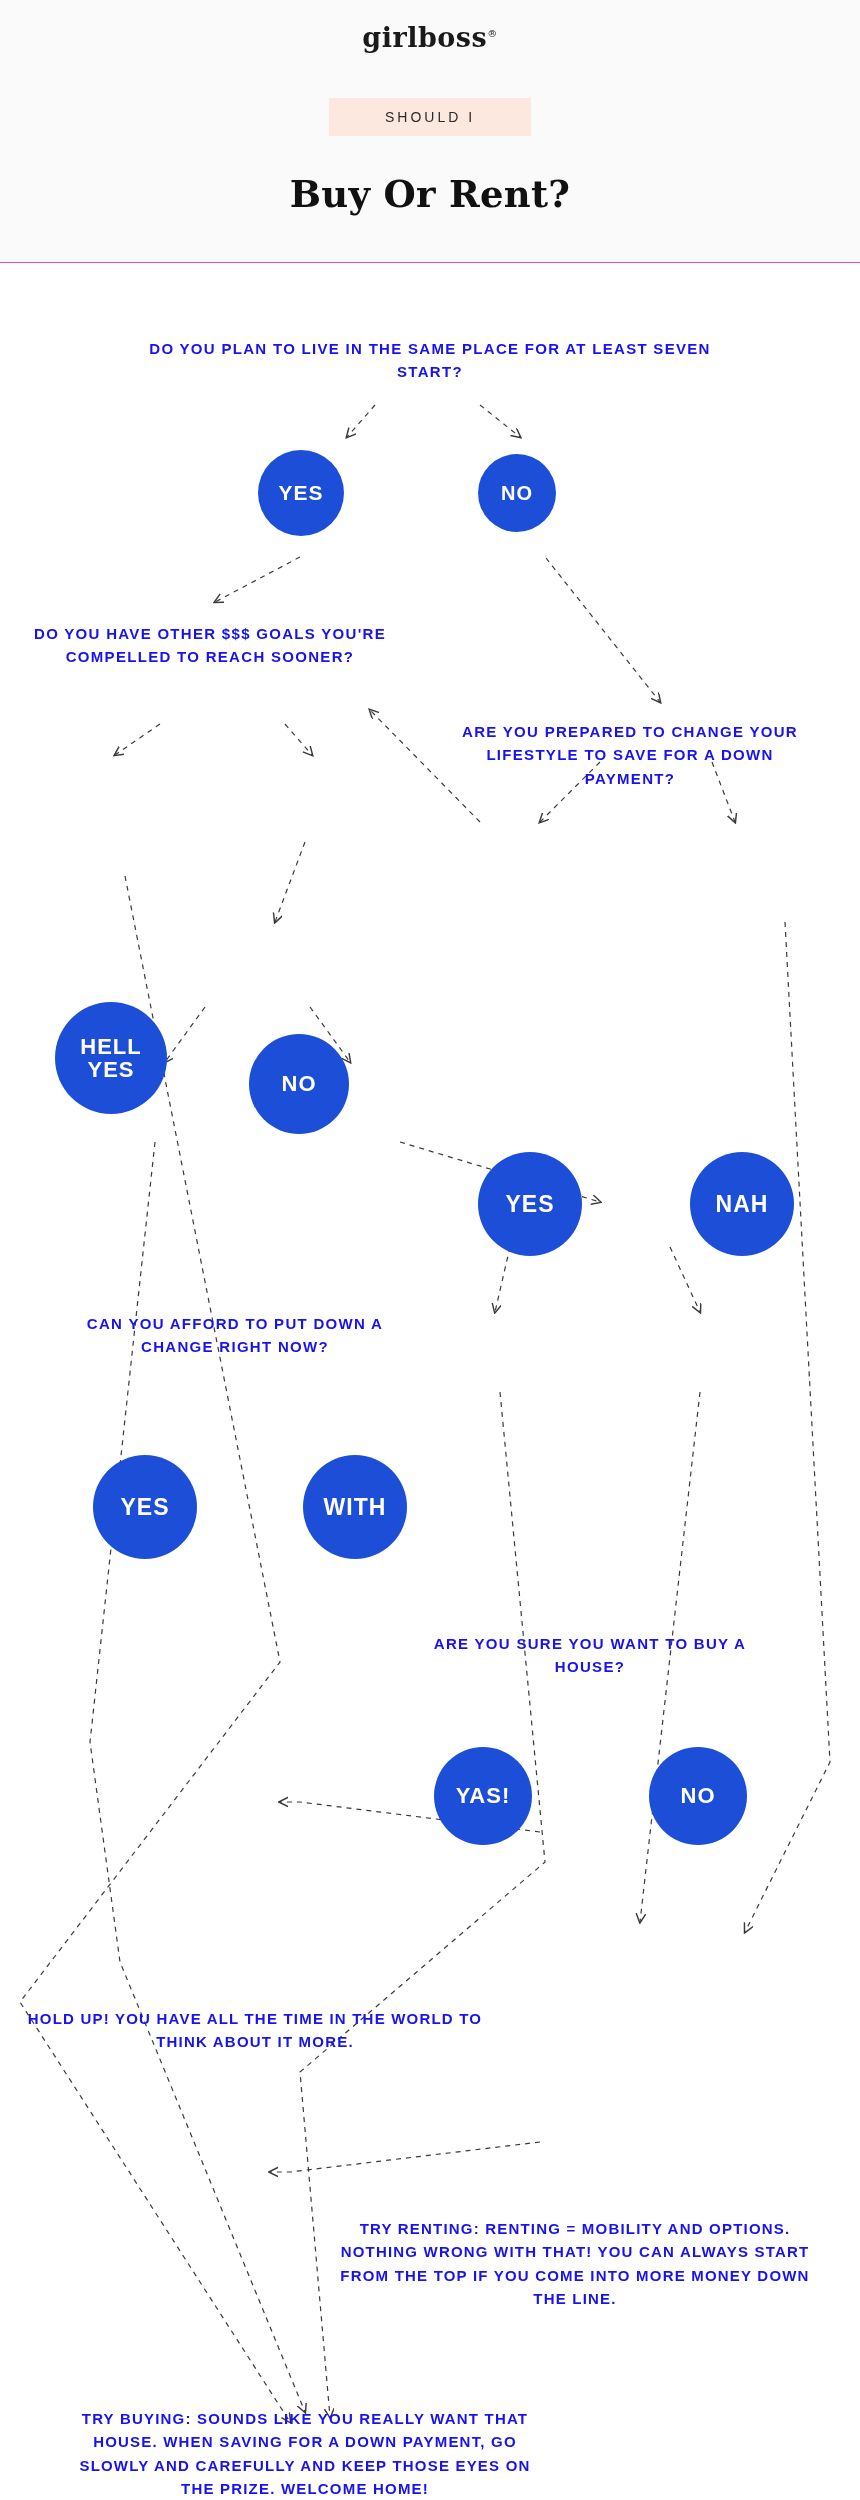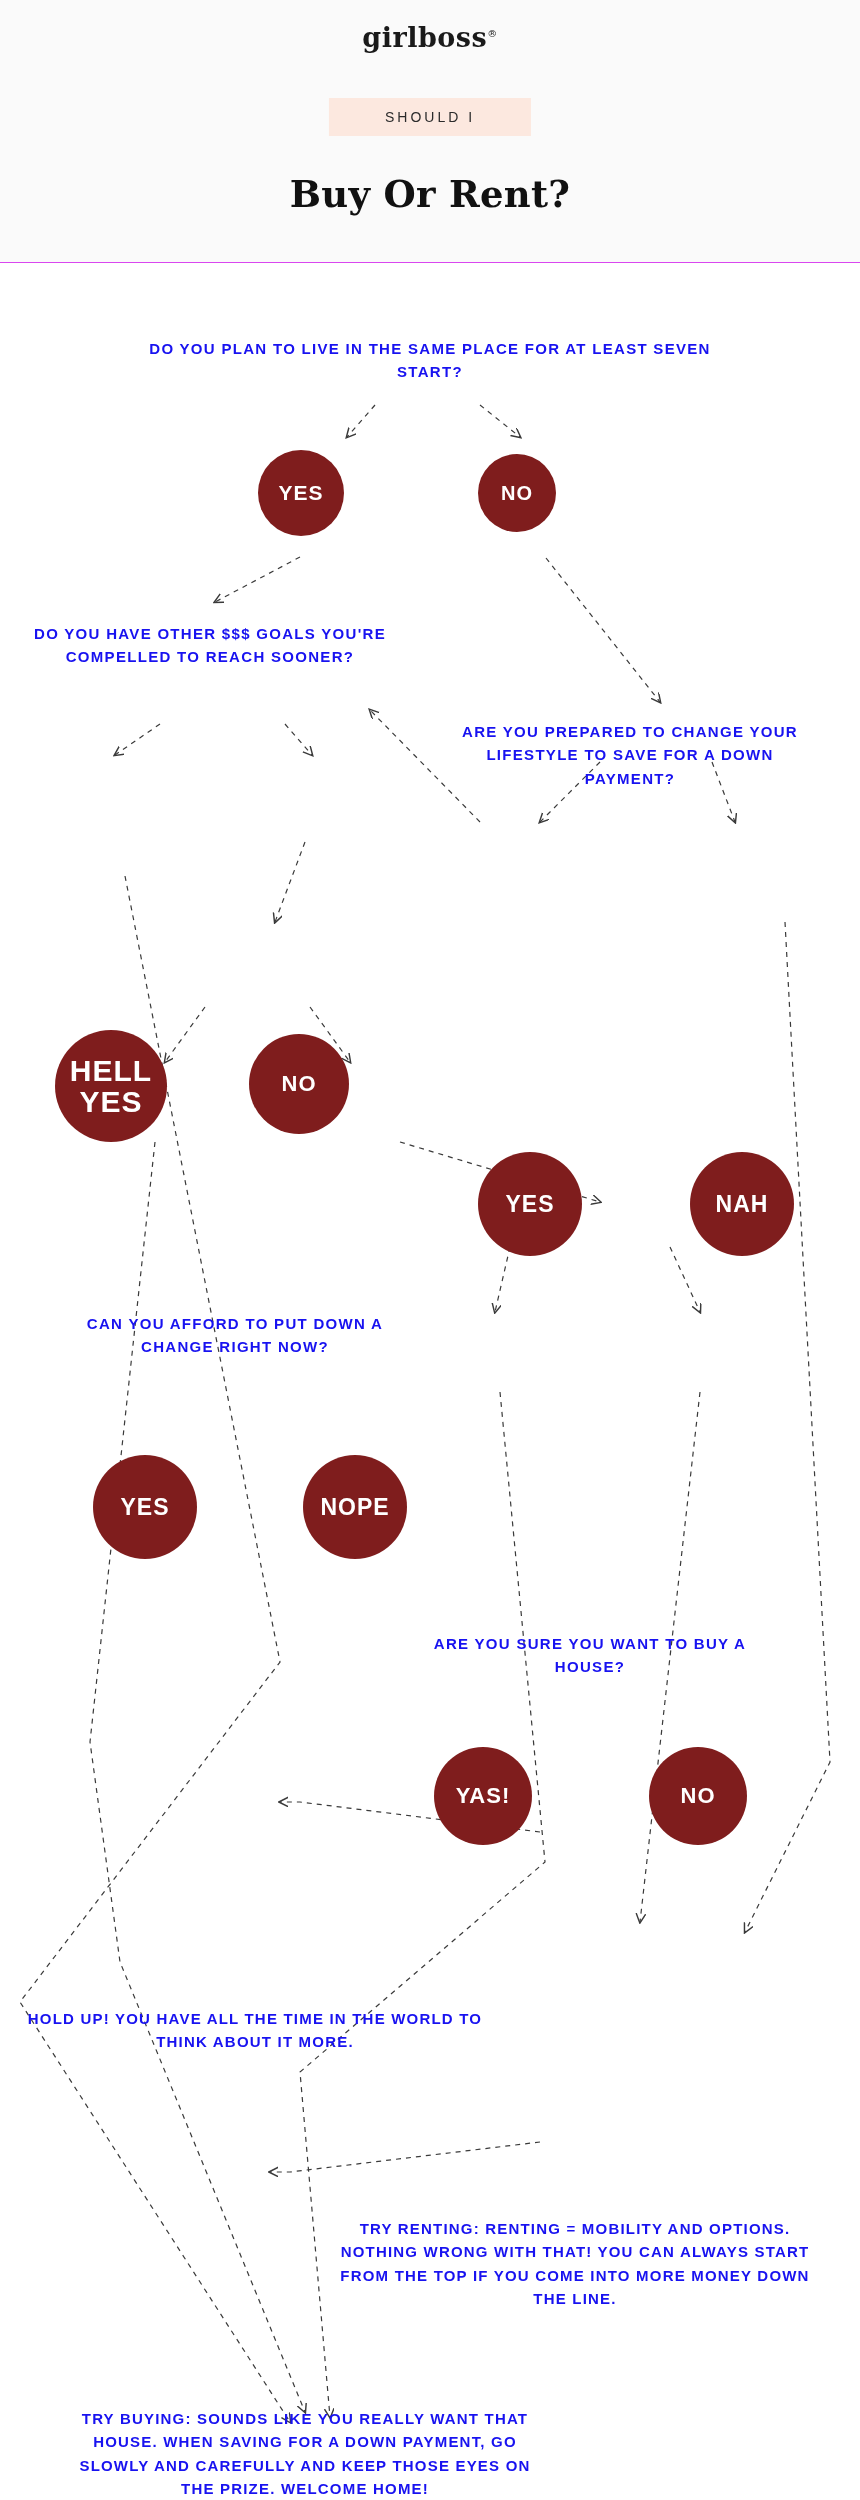--- a/index.html
+++ b/index.html
@@ -84,21 +84,21 @@
   .flow svg.edges {
     position: absolute;
     left: 0;
     top: 0;
     width: 860px;
     height: 2238px;
   }
   .node {
     position: absolute;
     border-radius: 50%;
-    background: #7f1d1d;
+    background: #1d4ed8;
     color: #ffffff;
     display: flex;
     align-items: center;
     justify-content: center;
     text-align: center;
     font-weight: bold;
     letter-spacing: 1px;
     line-height: 1.05;
     box-sizing: border-box;
   }
@@ -192,32 +192,32 @@
       </g>
     </svg>
 
     <div class="qtext" style="left:130px; top:75px; width:600px;">DO YOU PLAN TO LIVE IN THE SAME PLACE FOR AT LEAST SEVEN START?</div>
 
     <div class="node" style="left:258px; top:188px; width:86px; height:86px; font-size:21px;">YES</div>
     <div class="node" style="left:478px; top:192px; width:78px; height:78px; font-size:20px;">NO</div>
 
     <div class="qtext" style="left:20px; top:360px; width:380px;">DO YOU HAVE OTHER $$$ GOALS YOU'RE COMPELLED TO REACH SOONER?</div>
 
-    <div class="node" style="left:55px; top:768px; width:112px; height:112px; font-size:30px;">HELL YES</div>
+    <div class="node" style="left:55px; top:740px; width:112px; height:112px; font-size:22px;">HELL YES</div>
     <div class="node" style="left:249px; top:772px; width:100px; height:100px; font-size:22px;">NO</div>
 
     <div class="qtext" style="left:455px; top:458px; width:350px;">ARE YOU PREPARED TO CHANGE YOUR LIFESTYLE TO SAVE FOR A DOWN PAYMENT?</div>
 
     <div class="node" style="left:478px; top:890px; width:104px; height:104px; font-size:23px;">YES</div>
     <div class="node" style="left:690px; top:890px; width:104px; height:104px; font-size:23px;">NAH</div>
 
     <div class="qtext" style="left:70px; top:1050px; width:330px;">CAN YOU AFFORD TO PUT DOWN A CHANGE RIGHT NOW?</div>
 
     <div class="node" style="left:93px; top:1193px; width:104px; height:104px; font-size:23px;">YES</div>
-    <div class="node" style="left:303px; top:1193px; width:104px; height:104px; font-size:23px;">NOPE</div>
+    <div class="node" style="left:303px; top:1193px; width:104px; height:104px; font-size:23px;">WITH</div>
 
     <div class="qtext" style="left:415px; top:1370px; width:350px;">ARE YOU SURE YOU WANT TO BUY A HOUSE?</div>
 
     <div class="node" style="left:434px; top:1485px; width:98px; height:98px; font-size:22px;">YAS!</div>
     <div class="node" style="left:649px; top:1485px; width:98px; height:98px; font-size:22px;">NO</div>
 
     <div class="outcome" style="left:330px; top:1955px; width:490px;">TRY RENTING: RENTING = MOBILITY AND OPTIONS. NOTHING WRONG WITH THAT! YOU CAN ALWAYS START FROM THE TOP IF YOU COME INTO MORE MONEY DOWN THE LINE.</div>
 
     <div class="outcome" style="left:25px; top:1745px; width:460px;">HOLD UP! YOU HAVE ALL THE TIME IN THE WORLD TO THINK ABOUT IT MORE.</div>
 

